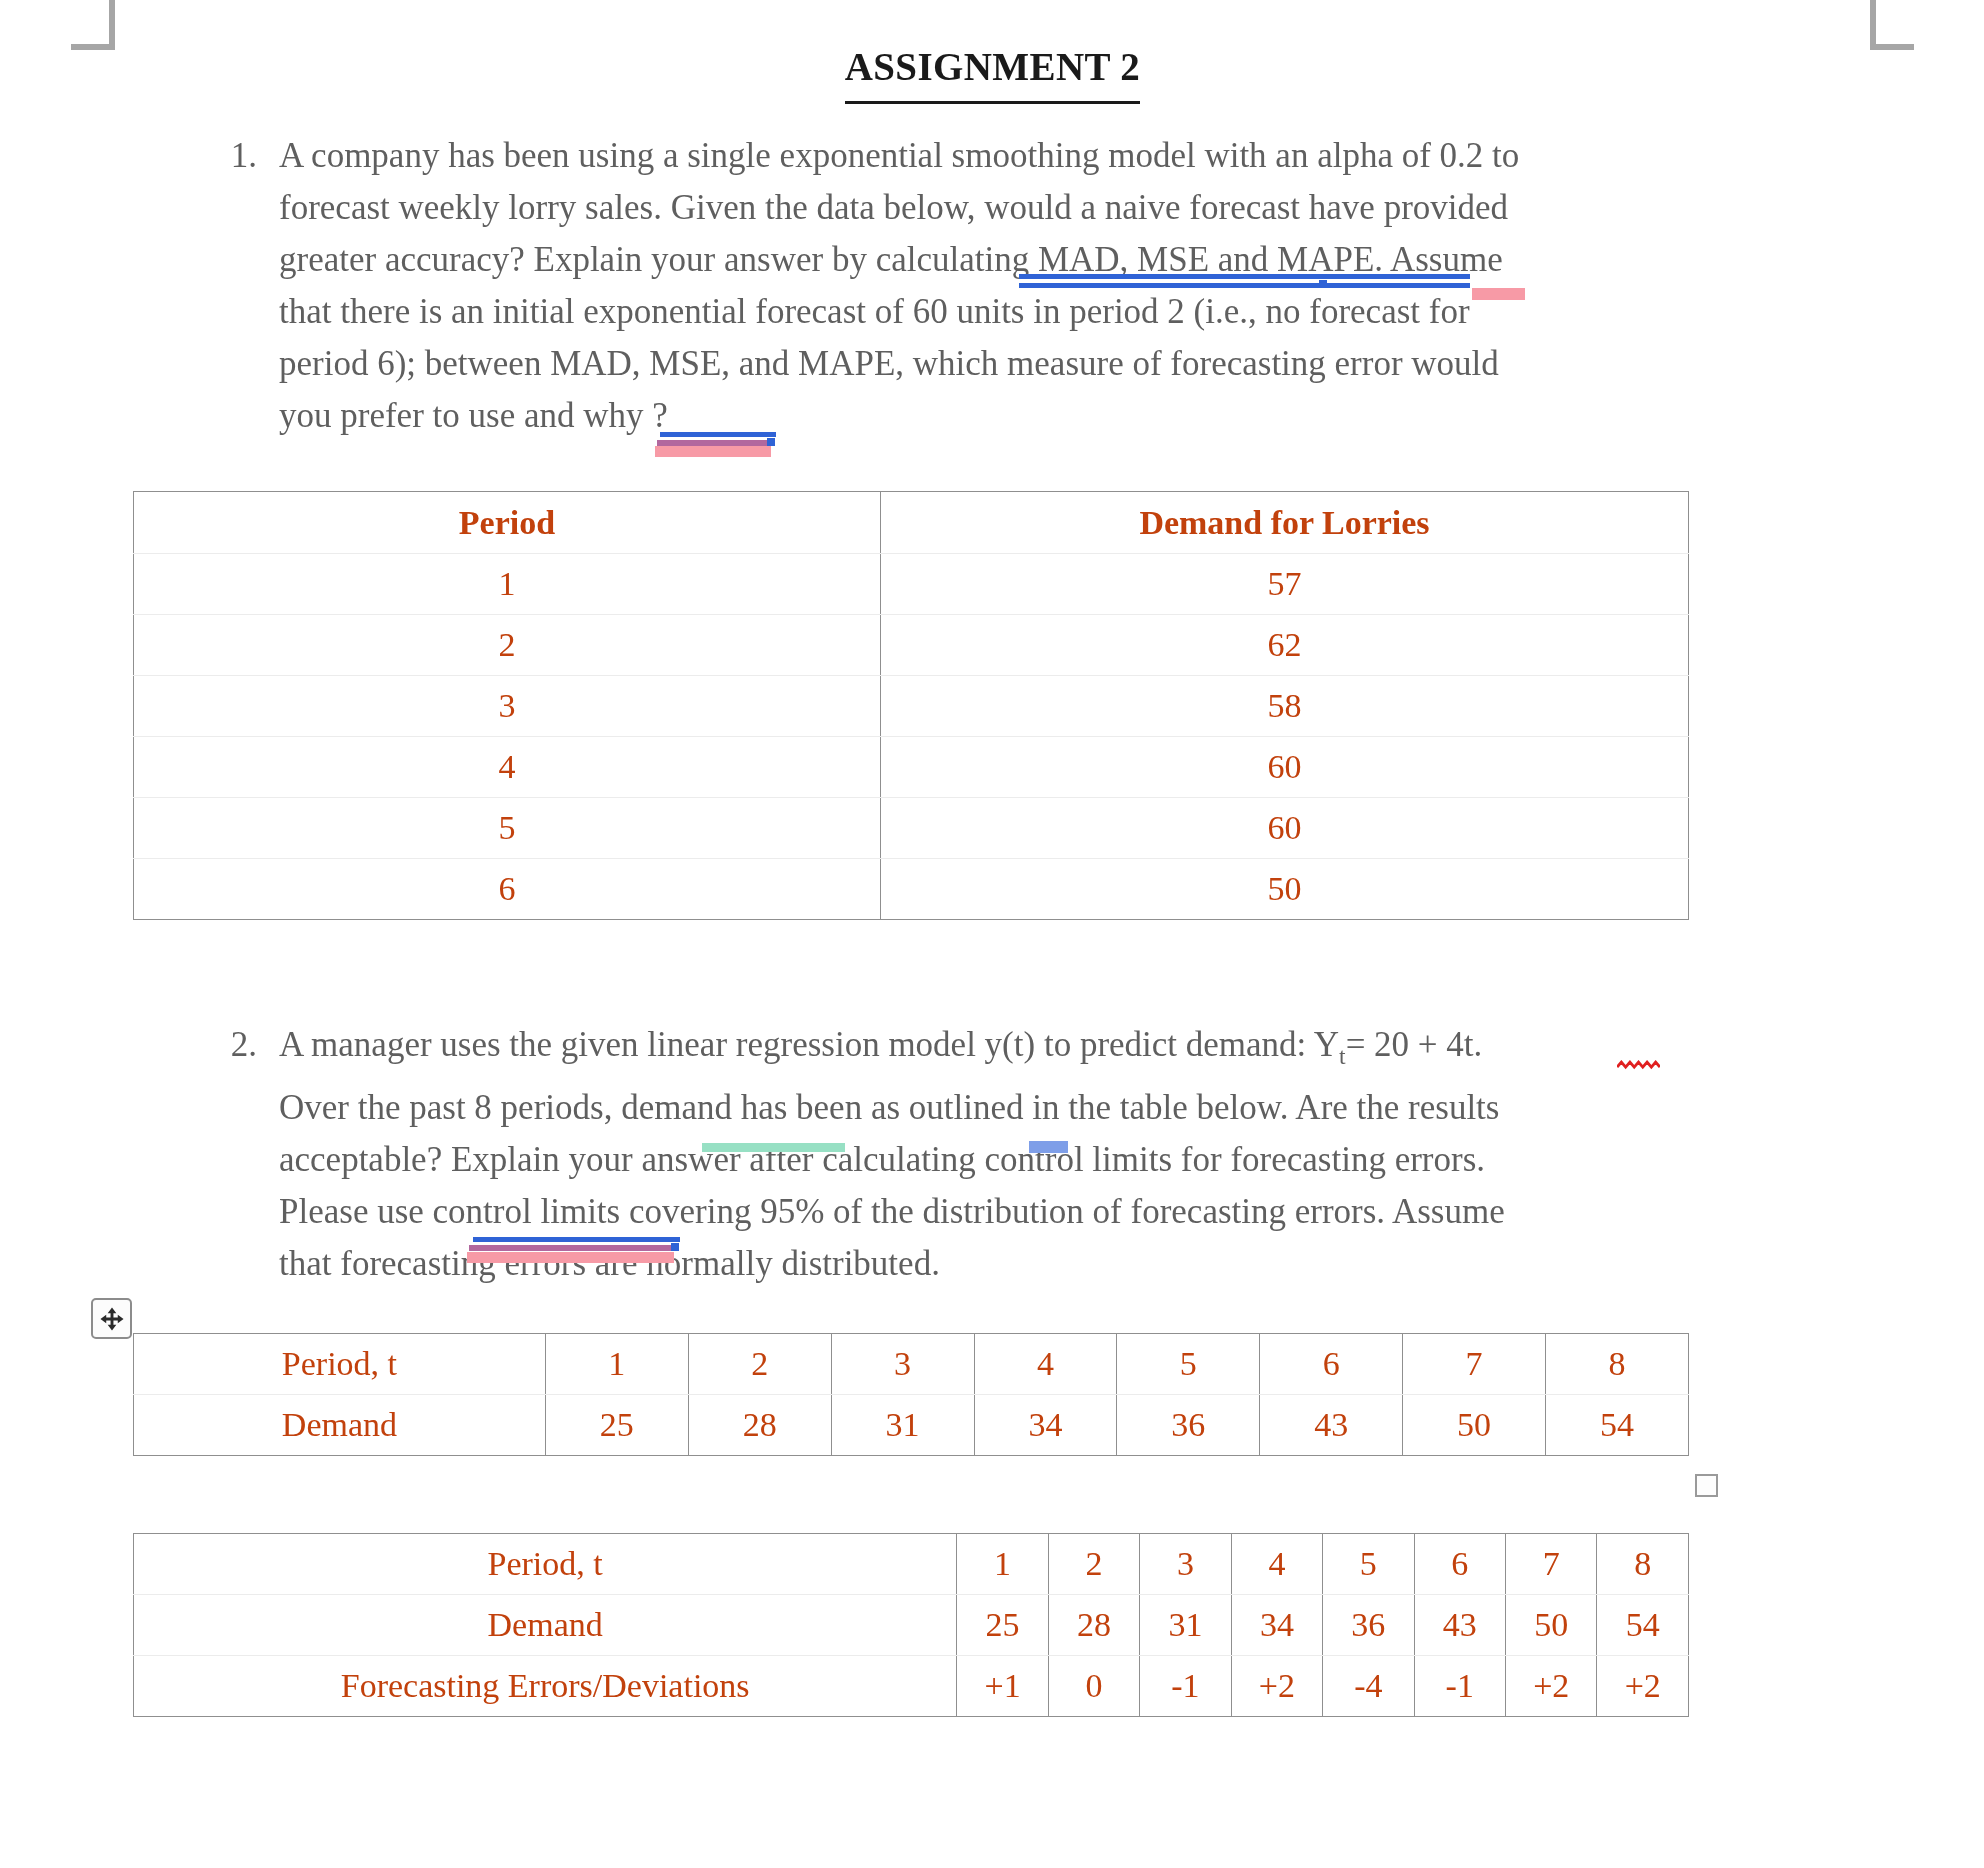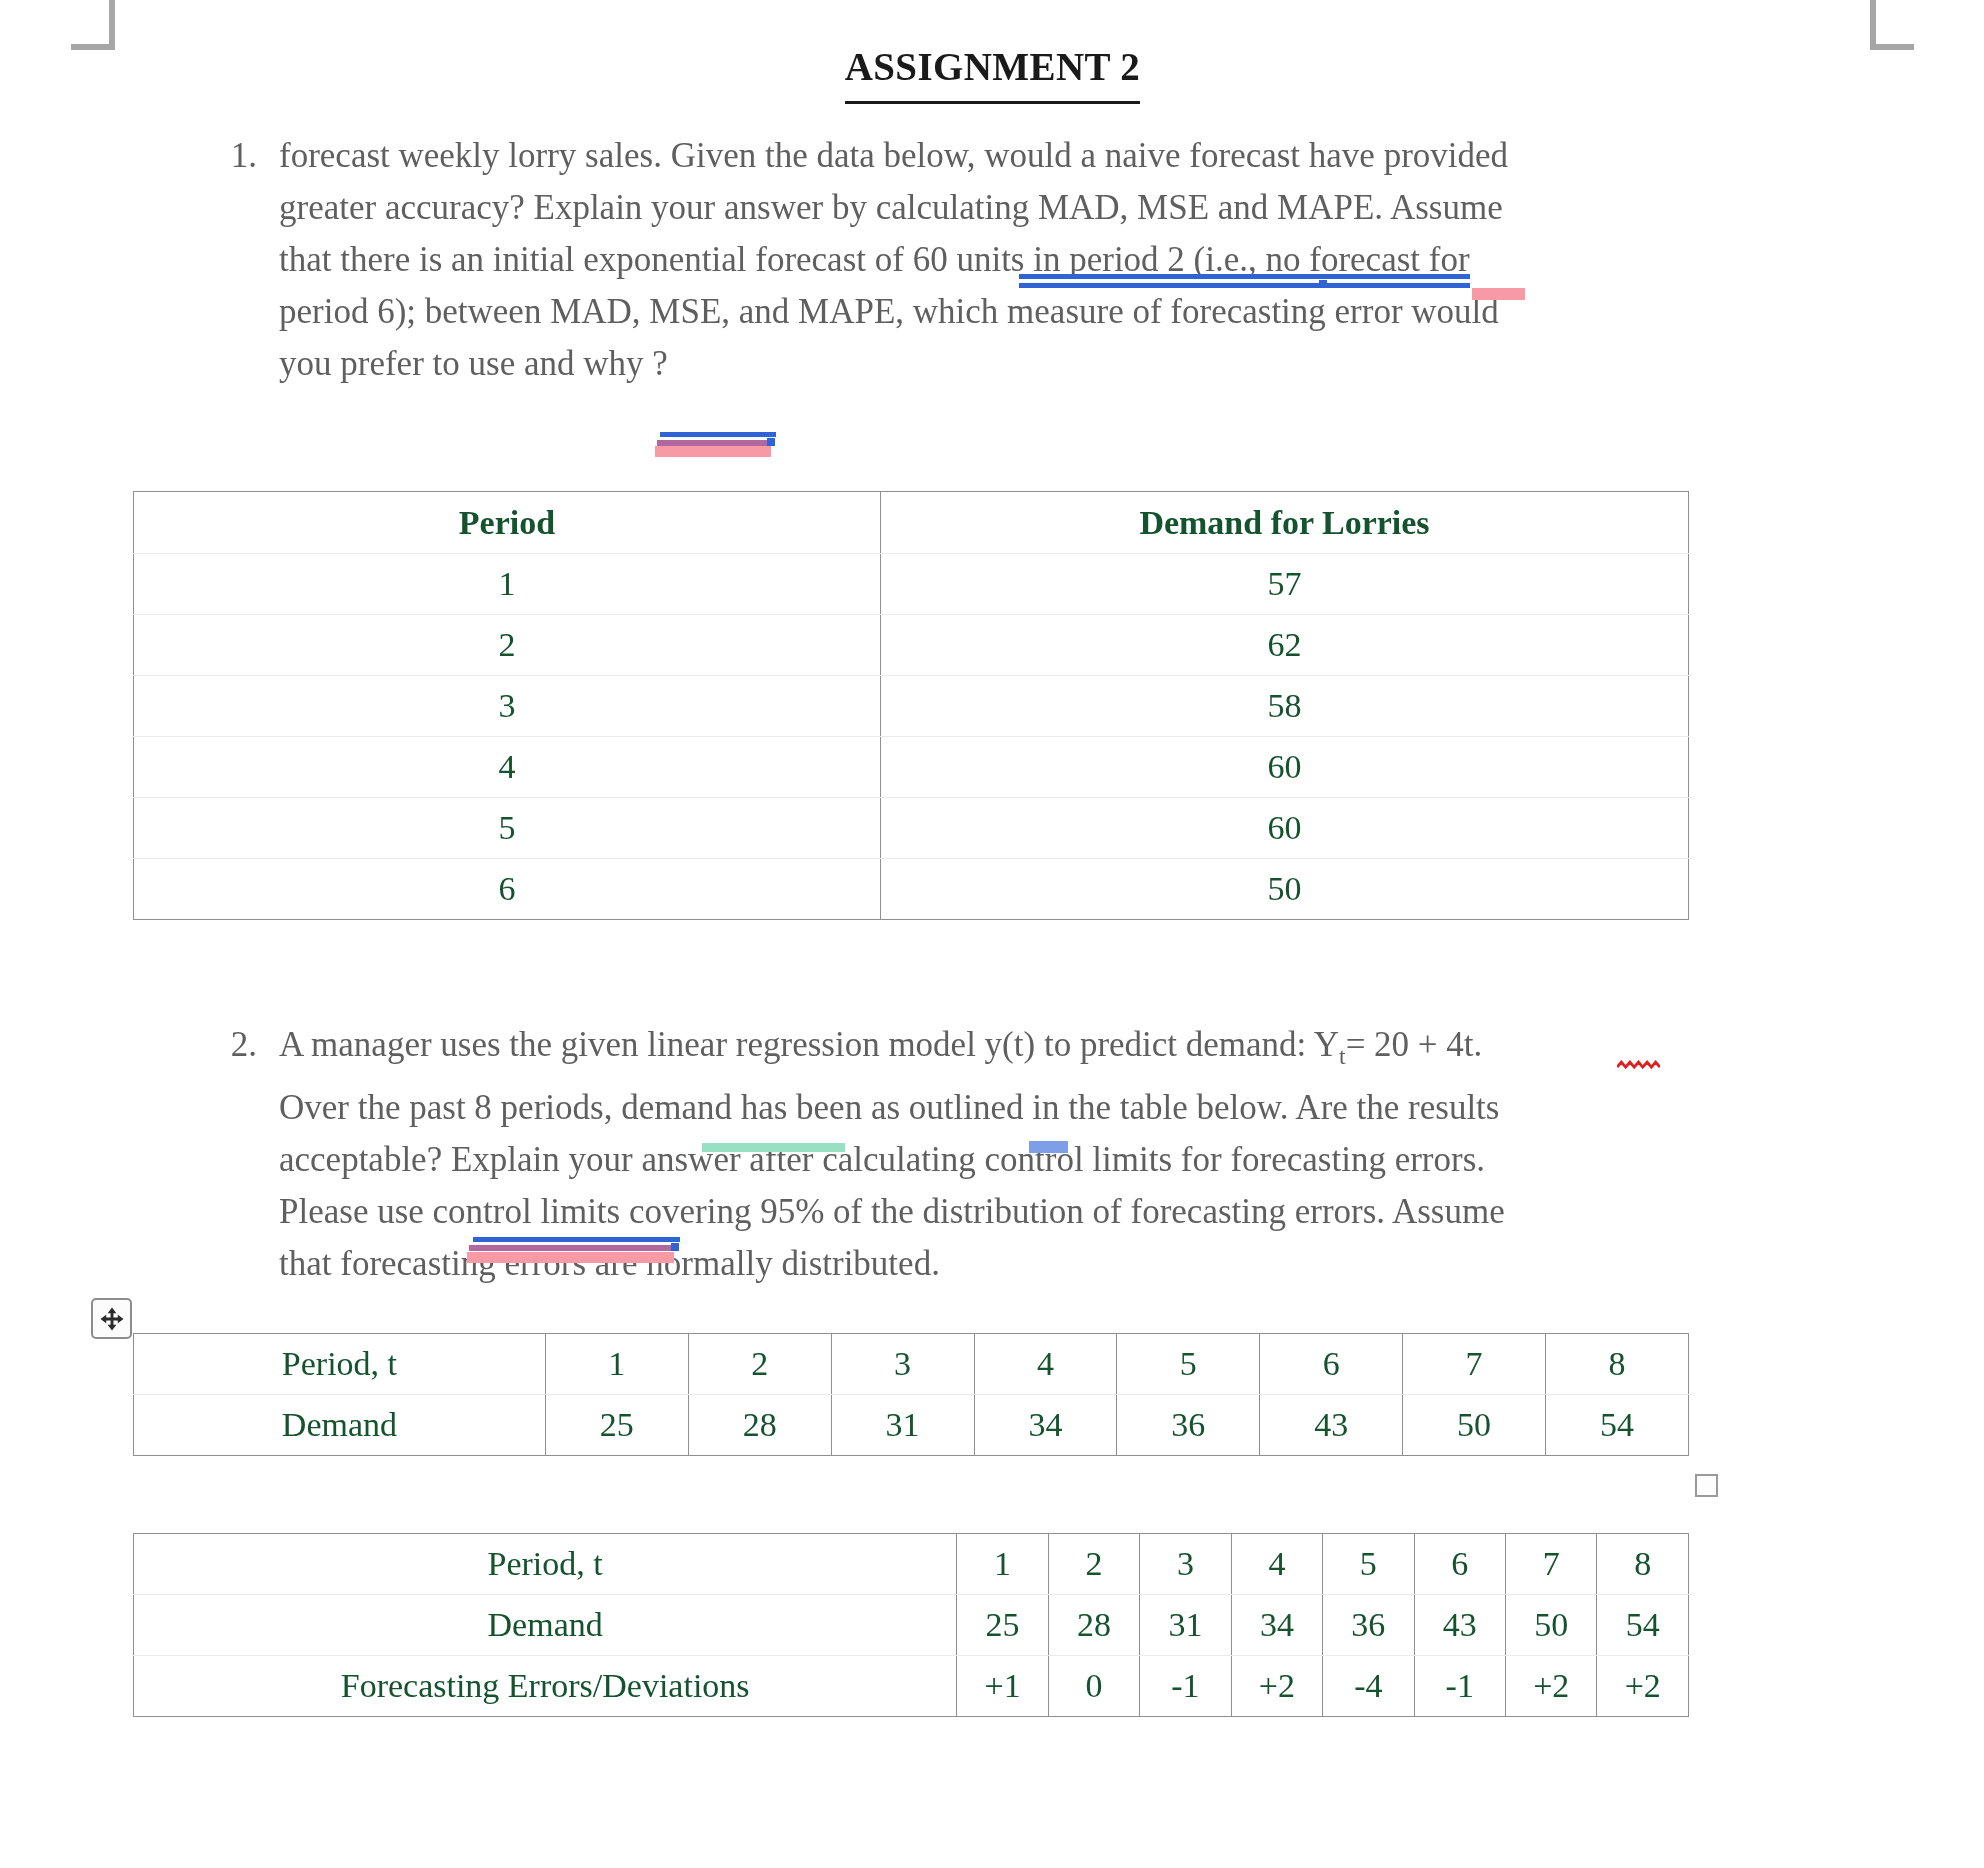--- a/index.html
+++ b/index.html
@@ -112,21 +112,21 @@
     position: absolute;
     height: 10px;
     overflow: hidden;
   }
   .squiggle svg { display: block; }
 
   
   table {
     border-collapse: collapse;
     font-size: 34px;
-    color: #14532d;
+    color: #c2410c;
     background: #ffffff;
   }
   table td, table th {
     border: 1.4px solid #8f8f8f;
     text-align: center;
     font-weight: normal;
     padding: 0;
   }
   .tbl-wrap { position: absolute; }
 
@@ -209,20 +209,21 @@
 <div class="corner tr"></div>
 <div class="corner tr-v"></div>
 
 <div id="doc-title">
   <span class="ul">ASSIGNMENT 2</span>
 </div>
 
 <div class="question" id="question-1">
   <div class="qnum">1.</div>
   <div class="qbody">
+    <div>A company has been using a single exponential smoothing model with an alpha of 0.2 to</div>
     <div>forecast weekly lorry sales. Given the data below, would a naive forecast have provided</div>
     <div>greater accuracy? Explain your answer by calculating  MAD, MSE and MAPE. Assume</div>
     <div>that there is an initial exponential forecast of 60 units in period 2 (i.e., no forecast for</div>
     <div>period 6); between MAD, MSE, and MAPE, which measure of forecasting error would</div>
     <div>you prefer to use and why ?</div>
   </div>
 </div>
 
 <div class="mark mk-blue-dbl" style="left:1019px; top:274px; width:451px;"></div>
 <div class="mark mk-dot" style="left:1319px; top:280px;"></div>

